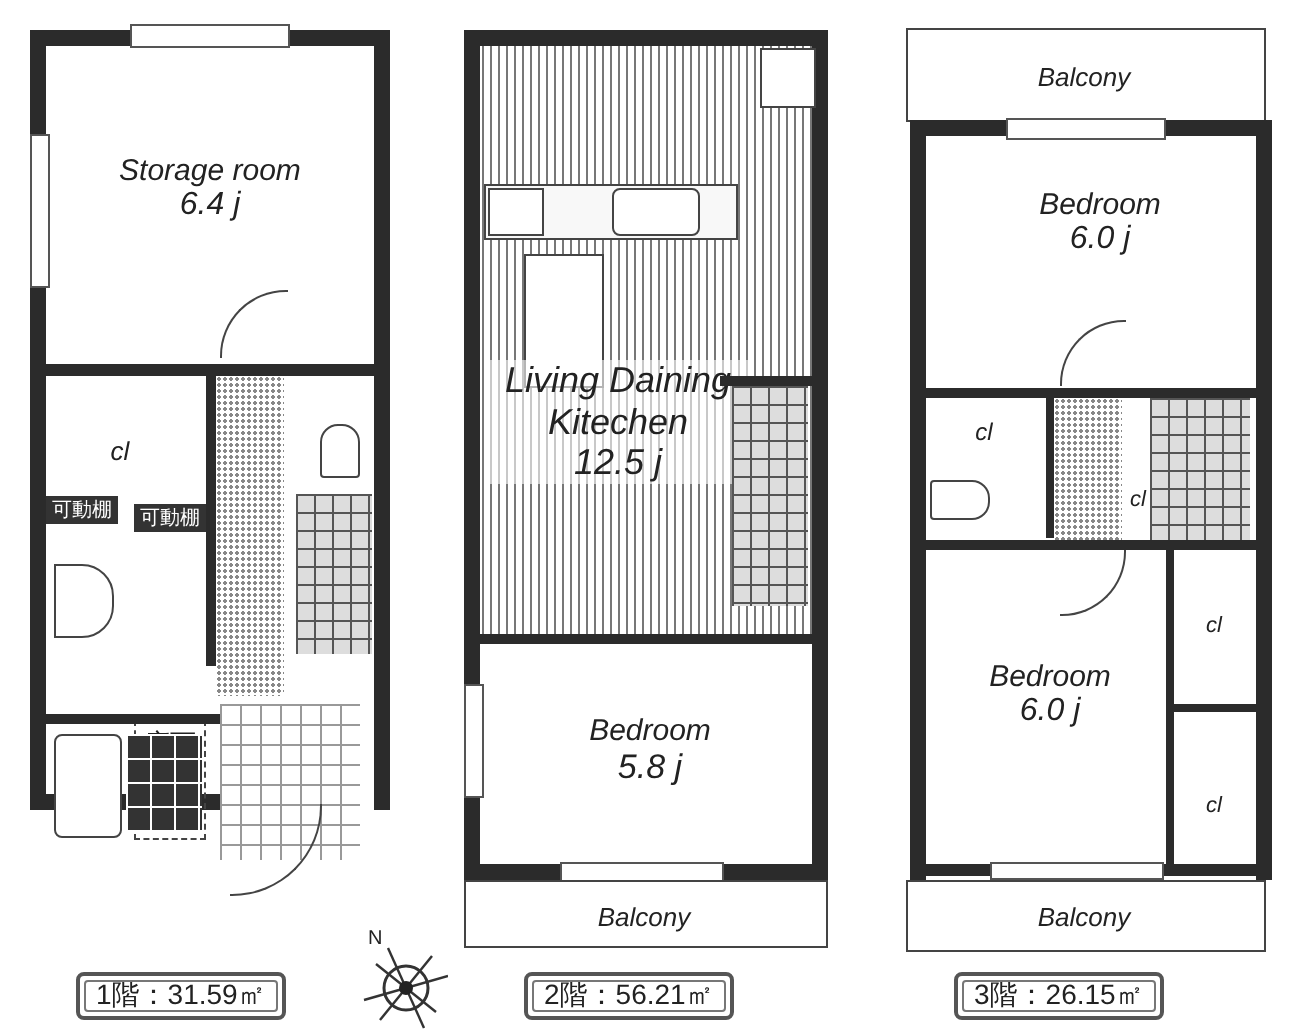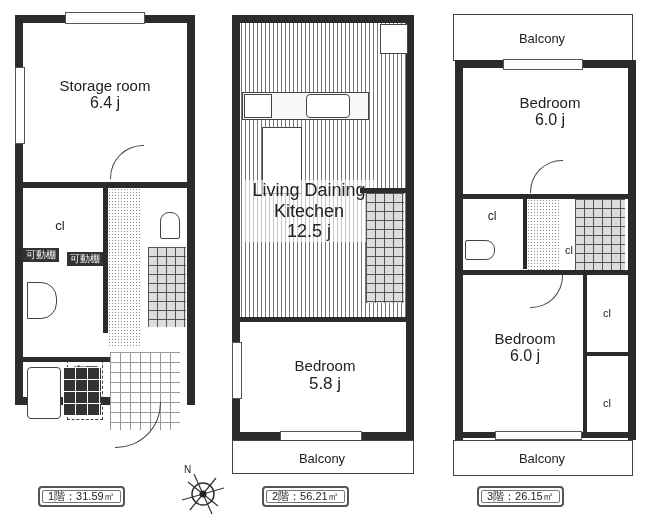--- a/index.html
+++ b/index.html
@@ -1,26 +1,26 @@
 <!DOCTYPE html>
 <html><head>
 <meta charset="utf-8">
 <style>
   html,body{margin:0;padding:0;background:#fff;}
   body{width:651px;height:517px;position:relative;overflow:hidden;font-family:"Liberation Sans",sans-serif;color:#222;}
   .abs{position:absolute;}
   .wall{position:absolute;background:#2b2b2b;}
   .thin{position:absolute;border:1px solid #444;background:#fff;}
-  .room-label{position:absolute;text-align:center;color:#222;line-height:1.15;}
+  .room-label{position:absolute;font-style:italic;text-align:center;color:#222;line-height:1.15;}
   .hatch{background-image:repeating-linear-gradient(90deg,#fff 0 3px,#777 3px 4px);}
   .dots{background-image:radial-gradient(#888 0.8px,#fff 1px);background-size:3px 3px;}
   .tiles{background-image:linear-gradient(#999 1px,transparent 1px),linear-gradient(90deg,#999 1px,transparent 1px);background-size:10px 10px;background-color:#fff;}
   .darktiles{background-image:linear-gradient(#fff 1px,transparent 1px),linear-gradient(90deg,#fff 1px,transparent 1px);background-size:12px 12px;background-color:#333;}
   .stairs{background-image:linear-gradient(#555 1px,transparent 1px),linear-gradient(90deg,#555 1px,transparent 1px);background-size:9px 9px;background-color:#ddd;}
-  .area-box{position:absolute;border:2px solid #555;border-radius:4px;font-size:11px;padding:1px 8px;background:#fff;white-space:nowrap;}
+  .area-box{position:absolute;border:2px solid #555;border-radius:4px;font-size:14px;padding:1px 8px;background:#fff;white-space:nowrap;}
   .area-box::after{content:"";position:absolute;inset:2px;border:1px solid #777;border-radius:2px;pointer-events:none;}
   .window{position:absolute;background:#fff;border:1px solid #555;}
   .door-arc{position:absolute;border:1px solid #444;}
 </style>
 </head>
 <body>
 
 <div class="abs" style="left:15px;top:12px;width:172px;height:450px;">
 
   <div class="wall" style="left:0;top:3px;width:180px;height:8px;"></div>

